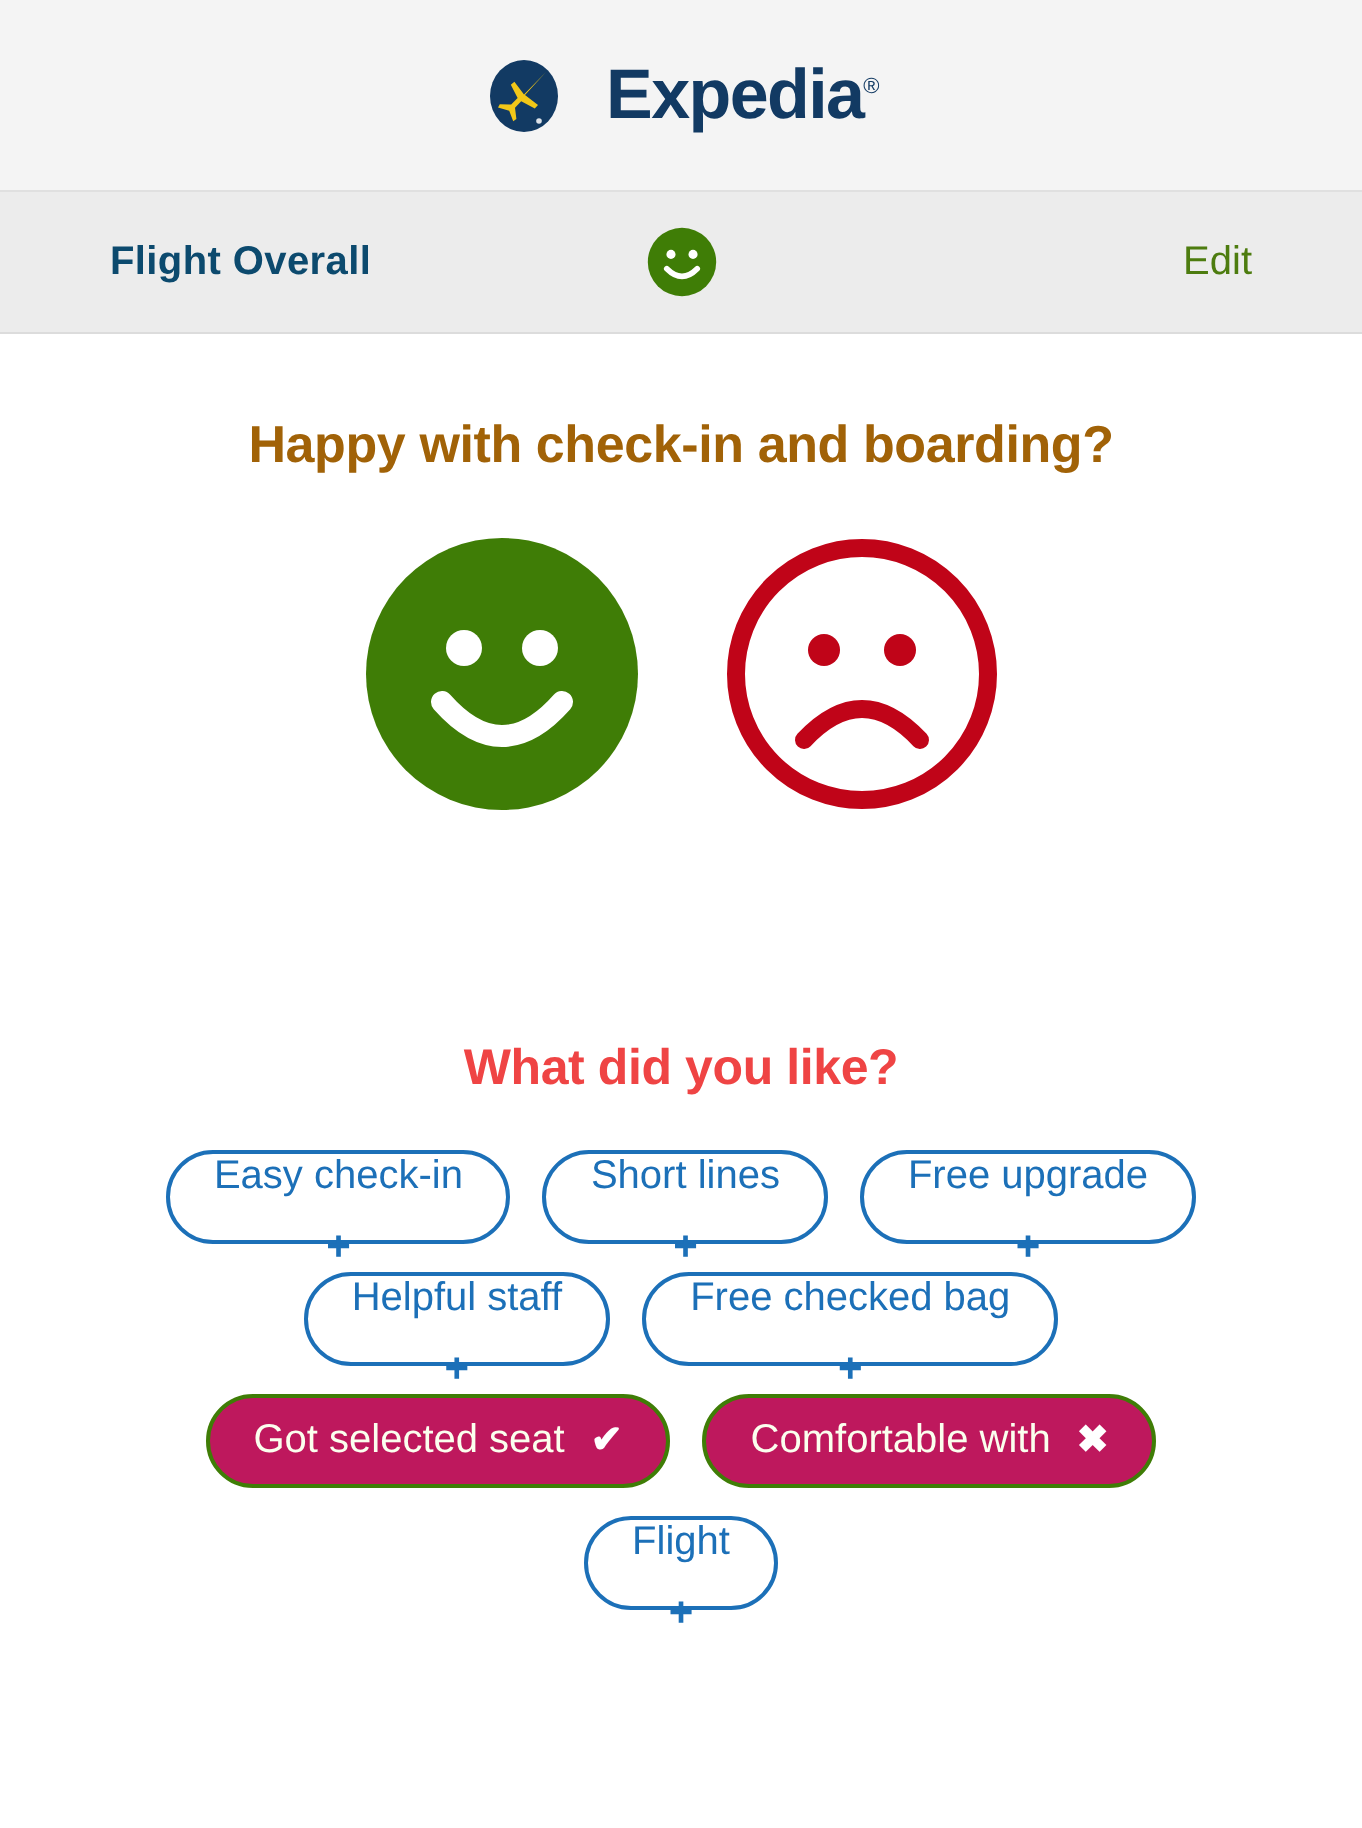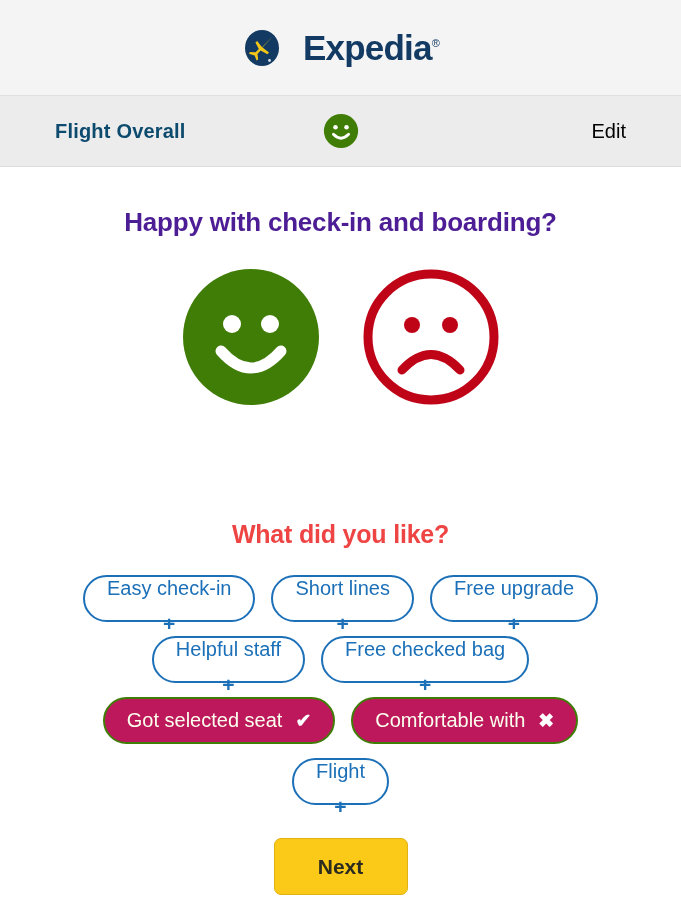--- a/index.html
+++ b/index.html
@@ -72,33 +72,33 @@
     position: absolute;
     left: 50%;
     transform: translateX(-50%);
     width: 38px;
     height: 38px;
   }
   .section-edit {
     position: absolute;
     right: 55px;
     font-size: 20px;
-    color: #000000;
+    color: #4d7c0f;
     cursor: pointer;
   }
 
   
   .main {
     padding-top: 0;
   }
   .question {
     text-align: center;
     font-size: 26px;
     font-weight: bold;
-    color: #4c1d95;
+    color: #a16207;
     margin-top: 40px;
     letter-spacing: -0.2px;
   }
 
   .faces-row {
     display: flex;
     justify-content: center;
     align-items: center;
     gap: 40px;
     margin-top: 29px;
@@ -266,17 +266,14 @@
     <span class="chip selected">
       <span>Comfortable with</span>
       <span class="chip-icon">✖</span>
     </span>
     <span class="chip unselected">
       <span>Flight</span>
       <span class="chip-icon">+</span>
     </span>
   </div>
 
-  <div class="next-wrap">
-    <button class="next-btn">Next</button>
-  </div>
 
 </div>
 
 </body></html>

